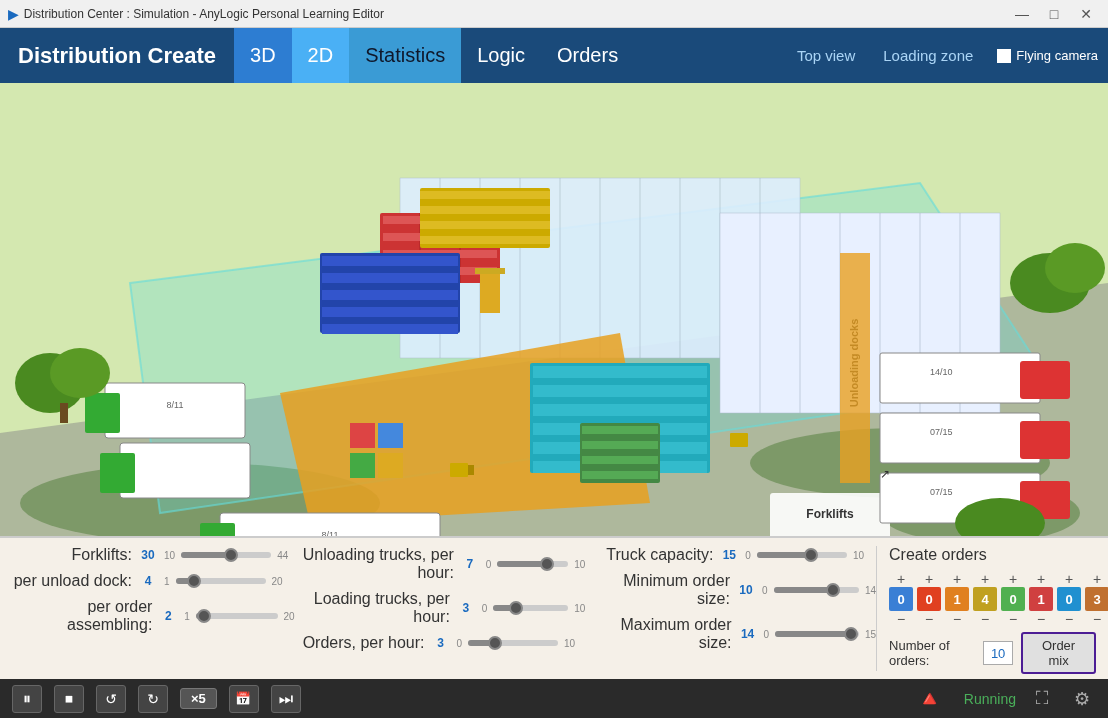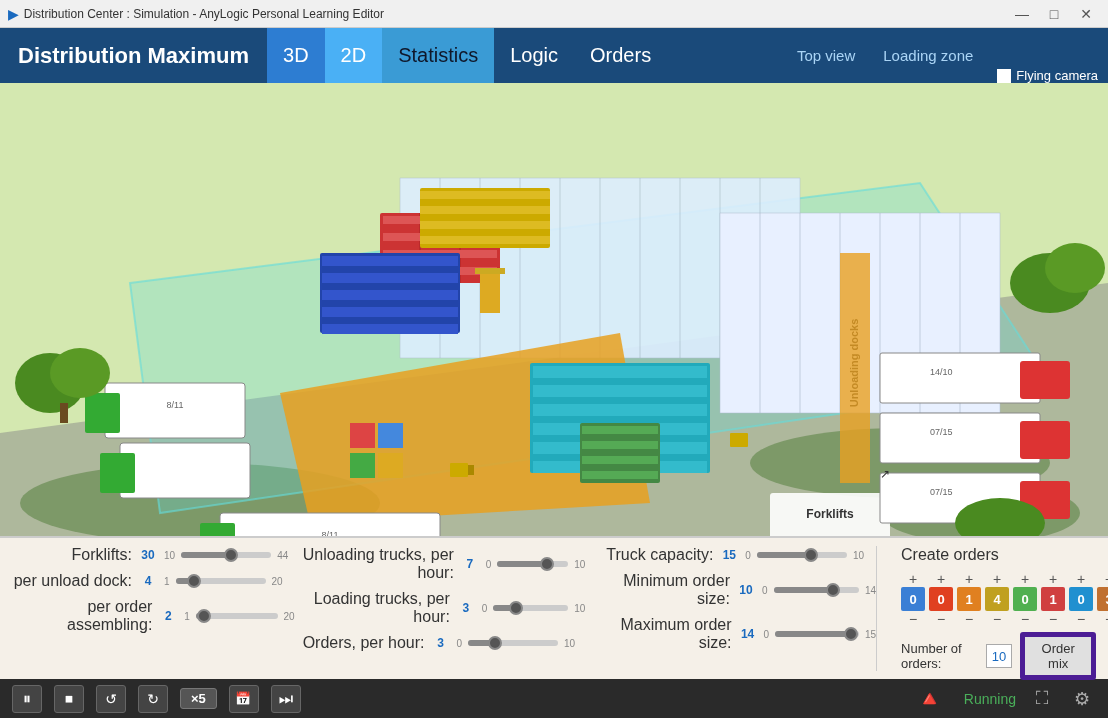--- a/index.html
+++ b/index.html
@@ -50,21 +50,21 @@
       cursor: pointer;
       white-space: nowrap;
     }
     .nav-tab.active-3d { background: #2d7dd2; color: white; }
     .nav-tab.active-2d { background: #4ab0f5; color: white; }
     .nav-tab.active-stats { background: #3a9bd5; color: #0f172a; }
     .nav-tab.active-3d, .nav-tab.active-2d, .nav-tab.active-stats { }
     .nav-right {
       margin-left: auto;
       display: flex;
-      align-items: flex-end;
+      align-items: center;
       gap: 0;
       height: 100%;
     }
     .nav-right-tab {
       color: #aad4f5;
       font-size: 15px;
       padding: 0 14px;
       height: 100%;
       display: flex;
       align-items: center;
@@ -163,21 +163,21 @@
       border: 2px solid #888;
     }
 
     .slider-min { font-size: 10px; color: #888; }
     .slider-max { font-size: 10px; color: #888; }
 
     
     .orders-panel {
       width: 220px;
       border-left: 1px solid #ccc;
-      padding-left: 24px;
+      padding-left: 12px;
     }
 
     .orders-title {
       font-size: 16px;
       color: #333;
       margin-bottom: 8px;
     }
 
     .color-boxes-row {
       display: flex;
@@ -229,21 +229,21 @@
 
     .num-orders-label { font-size: 13px; color: #333; }
     .num-orders-value {
       width: 36px; height: 24px; border: 1px solid #aaa;
       background: white; text-align: center; line-height: 24px;
       font-size: 13px; color: #1a6abf;
     }
 
     .order-mix-btn {
       background: #e0e0e0;
-      border: 5px solid #4c1d95;
+      border: 2px solid #4c1d95;
       border-radius: 3px;
       padding: 4px 12px;
       font-size: 13px;
       cursor: pointer;
       color: #333;
     }
 
     
     .status-bar {
       height: 39px;
@@ -312,21 +312,21 @@
   <span>Distribution Center : Simulation - AnyLogic Personal Learning Editor</span>
   <div class="title-bar-controls">
     <button class="title-bar-btn">—</button>
     <button class="title-bar-btn">□</button>
     <button class="title-bar-btn close">✕</button>
   </div>
 </div>
 
 <div class="nav-bar">
   <div class="nav-brand">
-    <span>Distribution Maximum</span>
+    <span>Distribution Create</span>
   </div>
   <div class="nav-tab active-3d">3D</div>
   <div class="nav-tab active-2d">2D</div>
   <div class="nav-tab active-stats">Statistics</div>
   <div class="nav-tab">Logic</div>
   <div class="nav-tab">Orders</div>
   <div class="nav-right">
     <div class="nav-right-tab">Top view</div>
     <div class="nav-right-tab">Loading zone</div>
     <div class="flying-cam">

